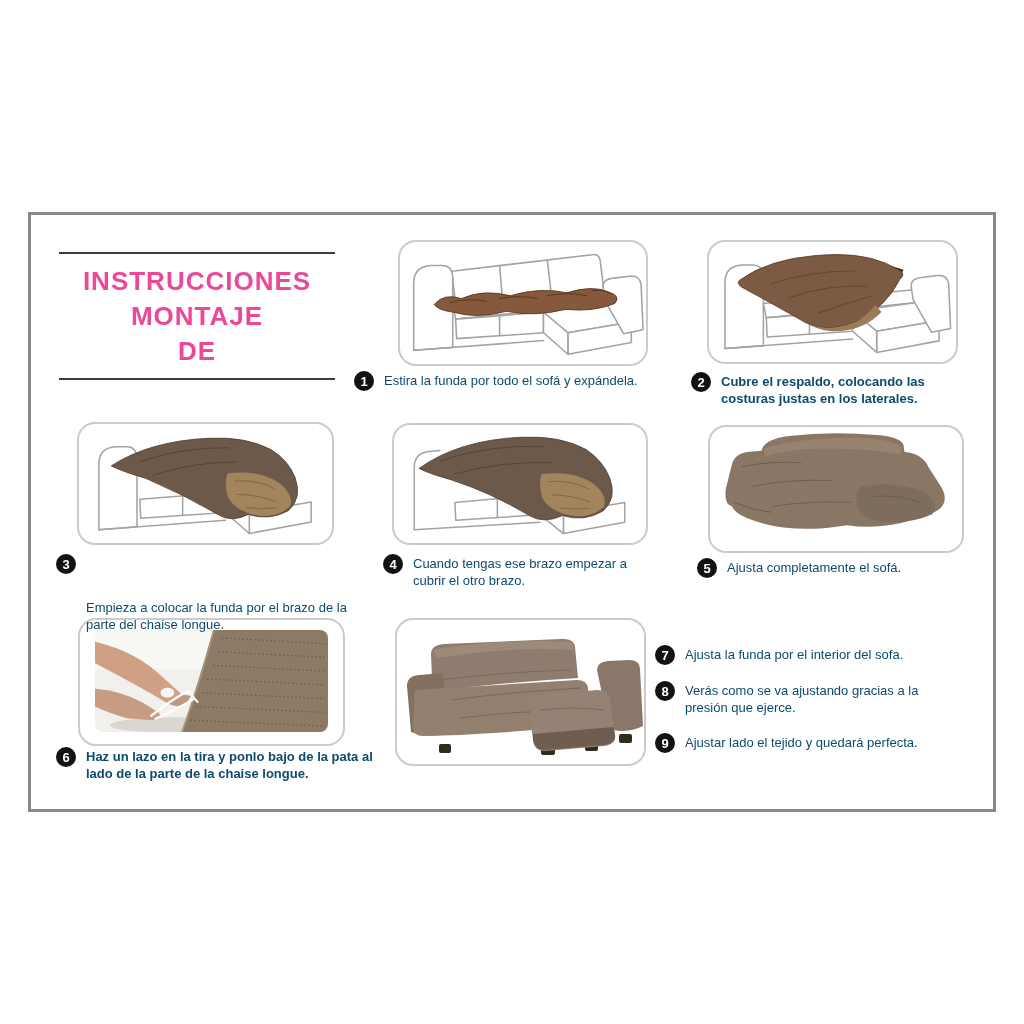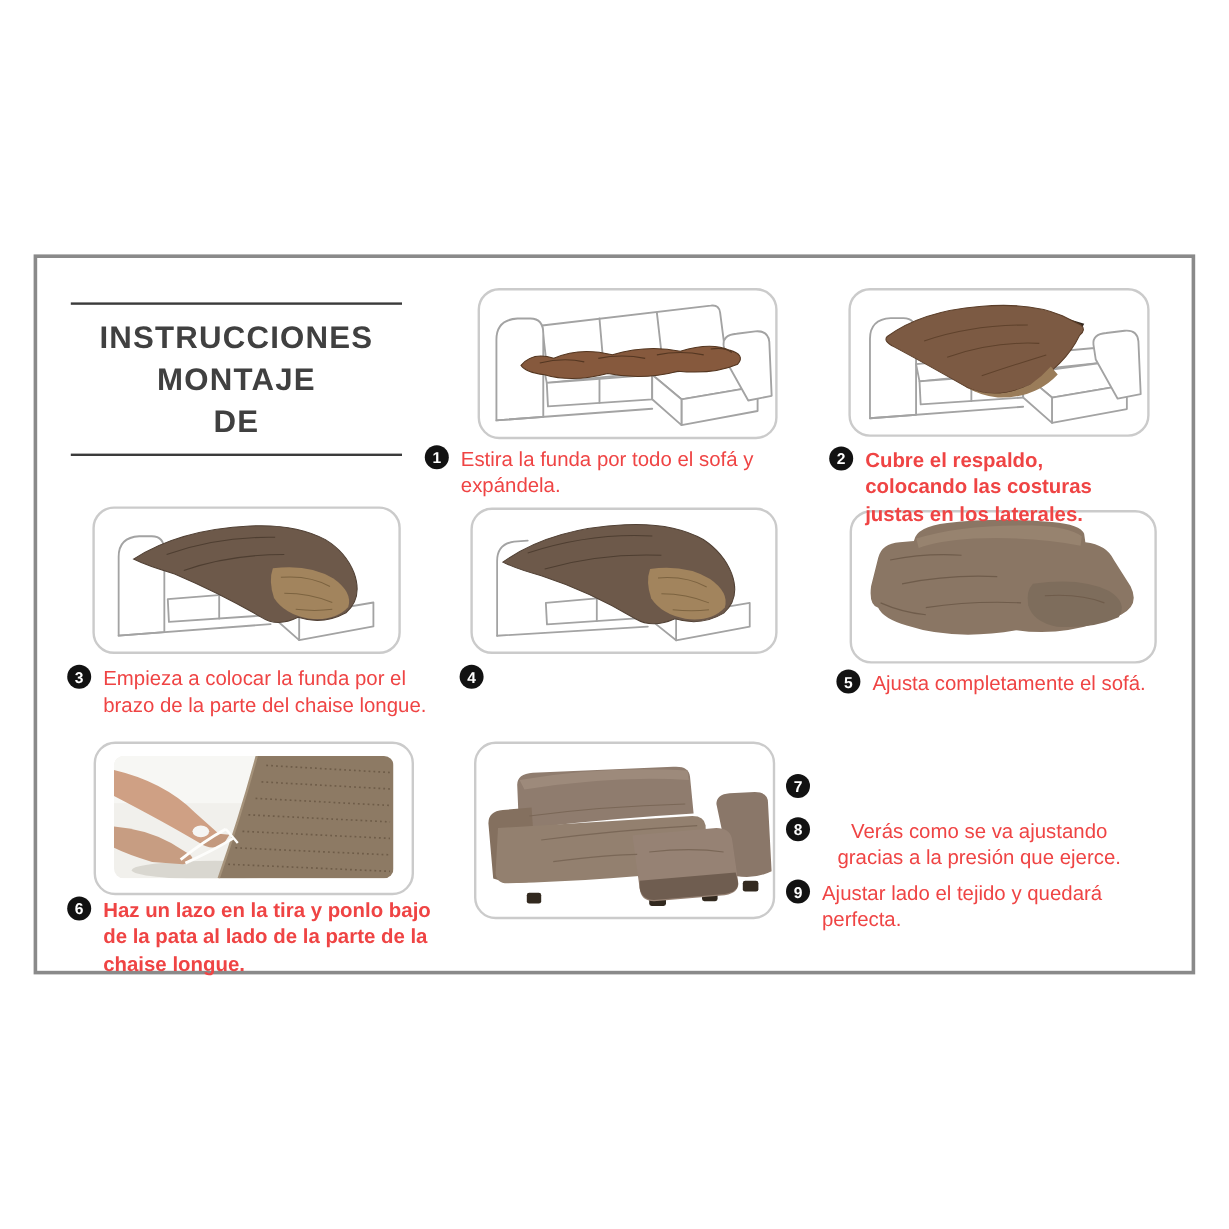--- a/index.html
+++ b/index.html
@@ -4,31 +4,31 @@
 <style>
   html,body{margin:0;padding:0;background:#ffffff;}
   .canvas{position:relative;width:1024px;height:1024px;background:#ffffff;overflow:hidden;
           font-family:"Liberation Sans", sans-serif;color:#333;}
   .frame{position:absolute;left:28px;top:212px;width:962px;height:594px;
          border:3px solid #8a8a8a;background:#ffffff;}
   
   .title-block{position:absolute;left:59px;top:252px;width:276px;text-align:center;}
   .title-rule{height:0;border-top:2px solid #3b3b3b;margin:0;}
   .title-lines{padding:10px 0 9px 0;}
-  .title-line{font-size:26px;font-weight:bold;letter-spacing:1px;color:#404040;line-height:35px;}
+  .title-line{font-size:26px;font-weight:bold;letter-spacing:1px;color:#ec4899;line-height:35px;}
   
   .panel{position:absolute;border:2px solid #cbcbcb;border-radius:18px;background:#fff;box-sizing:border-box;}
   .panel svg{display:block;width:100%;height:100%;}
   .photo-wrap{position:absolute;left:15px;top:10px;right:15px;bottom:12px;border-radius:8px;overflow:hidden;}
   .overflow-illus{position:absolute;}
   
   .step{position:absolute;display:flex;gap:10px;align-items:flex-start;}
   .badge{flex:0 0 auto;width:20px;height:20px;border-radius:50%;background:#121212;color:#fff;
          font-size:13px;font-weight:bold;display:flex;align-items:center;justify-content:center;margin-top:-1px;}
-  .step-text{font-size:17px;line-height:1.32;color:#ef4444;}
+  .step-text{font-size:13px;line-height:1.32;color:#0c4a6e;}
 </style>
 </head>
 <body>
 
 <div class="canvas">
   <div class="frame"></div>
 
   <div class="title-block">
     <div class="title-rule"></div>
     <div class="title-lines">
@@ -174,43 +174,45 @@
     <span class="step-text">Estira la funda por todo el sofá y expándela.</span>
   </div>
 
   <div class="step" style="left:691px;top:373px;width:262px;">
     <span class="badge">2</span>
     <span class="step-text" style="max-width:232px;font-weight:bold;">Cubre el respaldo, colocando las costuras justas en los laterales.</span>
   </div>
 
   <div class="step" style="left:56px;top:555px;width:312px;">
     <span class="badge">3</span>
-    <span class="step-text" style="max-width:278px;">Empieza a colocar la funda por el brazo de la parte del chaise longue.</span>
+    <span class="step-text" style="max-width:278px;margin-top:44px;">Empieza a colocar la funda por el brazo de la parte del chaise longue.</span>
   </div>
 
   <div class="step" style="left:383px;top:555px;width:280px;">
     <span class="badge">4</span>
+    <span class="step-text" style="max-width:240px;">Cuando tengas ese brazo empezar a cubrir el otro brazo.</span>
   </div>
 
   <div class="step" style="left:697px;top:559px;width:270px;">
     <span class="badge">5</span>
     <span class="step-text">Ajusta completamente el sofá.</span>
   </div>
 
   <div class="step" style="left:56px;top:748px;width:320px;">
     <span class="badge">6</span>
     <span class="step-text" style="max-width:288px;font-weight:bold;">Haz un lazo en la tira y ponlo bajo de la pata al lado de la parte de la chaise longue.</span>
   </div>
 
   <div class="step" style="left:655px;top:646px;width:310px;">
     <span class="badge">7</span>
+    <span class="step-text">Ajusta la funda por el interior del sofa.</span>
   </div>
 
   <div class="step" style="left:655px;top:682px;width:310px;">
     <span class="badge">8</span>
-    <span class="step-text" style="max-width:262px;text-align:center;">Verás como se va ajustando gracias a la presión que ejerce.</span>
+    <span class="step-text" style="max-width:262px;">Verás como se va ajustando gracias a la presión que ejerce.</span>
   </div>
 
   <div class="step" style="left:655px;top:734px;width:310px;">
     <span class="badge">9</span>
     <span class="step-text">Ajustar lado el tejido y quedará perfecta.</span>
   </div>
 </div>
 
 </body></html>

